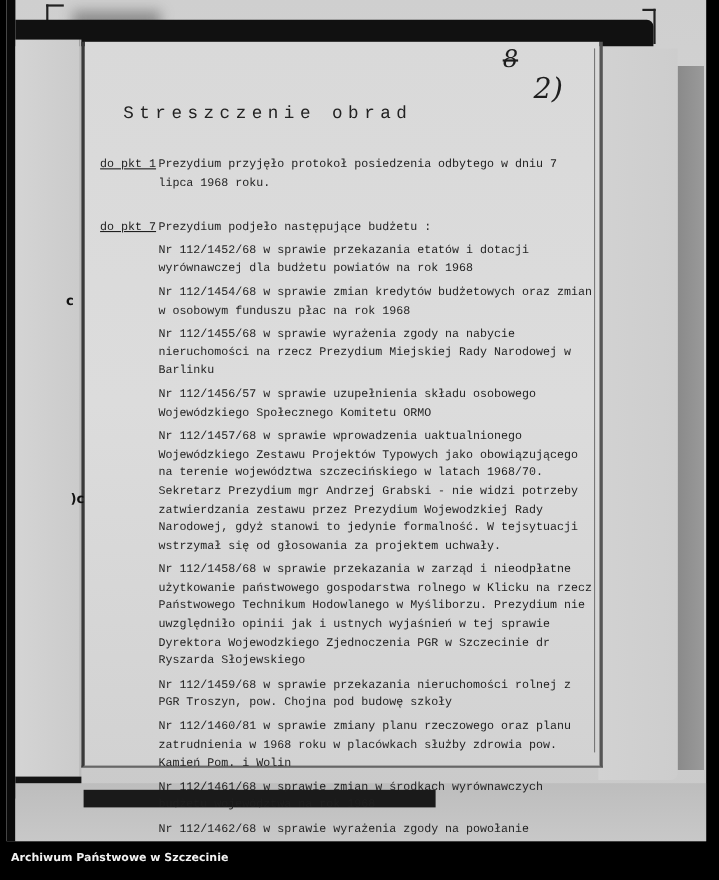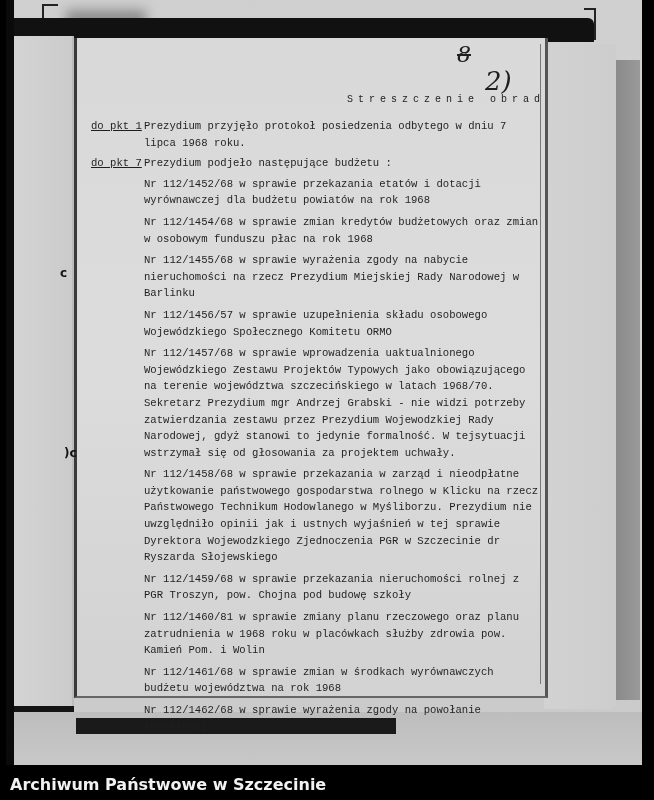--- a/index.html
+++ b/index.html
@@ -136,38 +136,39 @@
       text-decoration: line-through;
     }
     .hw-2 {
       left: 408px; top: 28px;
       font-size: 26px;
     }
     .title {
       position: absolute;
       left: 0; right: 0;
       top: 56px;
-      text-align: right;
-      font-size: 10px;
+      text-align: left;
+      font-size: 16px;
       letter-spacing: 5px;
       color: #222;
-      padding-left: 24px;
+      padding-left: 35px;
     }
     .content {
       position: absolute;
       left: 14px;
       top: 80px;
       width: 450px;
       font-size: 10.6px;
       line-height: 16.6px;
       color: #1f1f1f;
     }
     .pkt {
       display: flex;
       margin-bottom: 4px;
+      margin-top: 24px;
     }
     .pkt-label {
       width: 53px;
       flex: none;
       text-decoration: underline;
       white-space: nowrap;
     }
     .pkt-text {
       flex: 1;
     }
@@ -189,21 +190,21 @@
       left: 0; top: 765px;
       width: 654px; height: 35px;
       background: #000;
     }
     .caption {
       position: absolute;
       left: 10px;
       top: 775px;
       font-family: "DejaVu Sans", sans-serif;
       font-weight: bold;
-      font-size: 16px;
+      font-size: 10px;
       color: #f2f2f2;
     }
   </style>
 </head>
 <body>
 
 <div class="scan">
   <div class="left-edge-dark"></div>
   <div class="top-shadow"></div>
   <div class="corner-mark corner-tl"></div>

